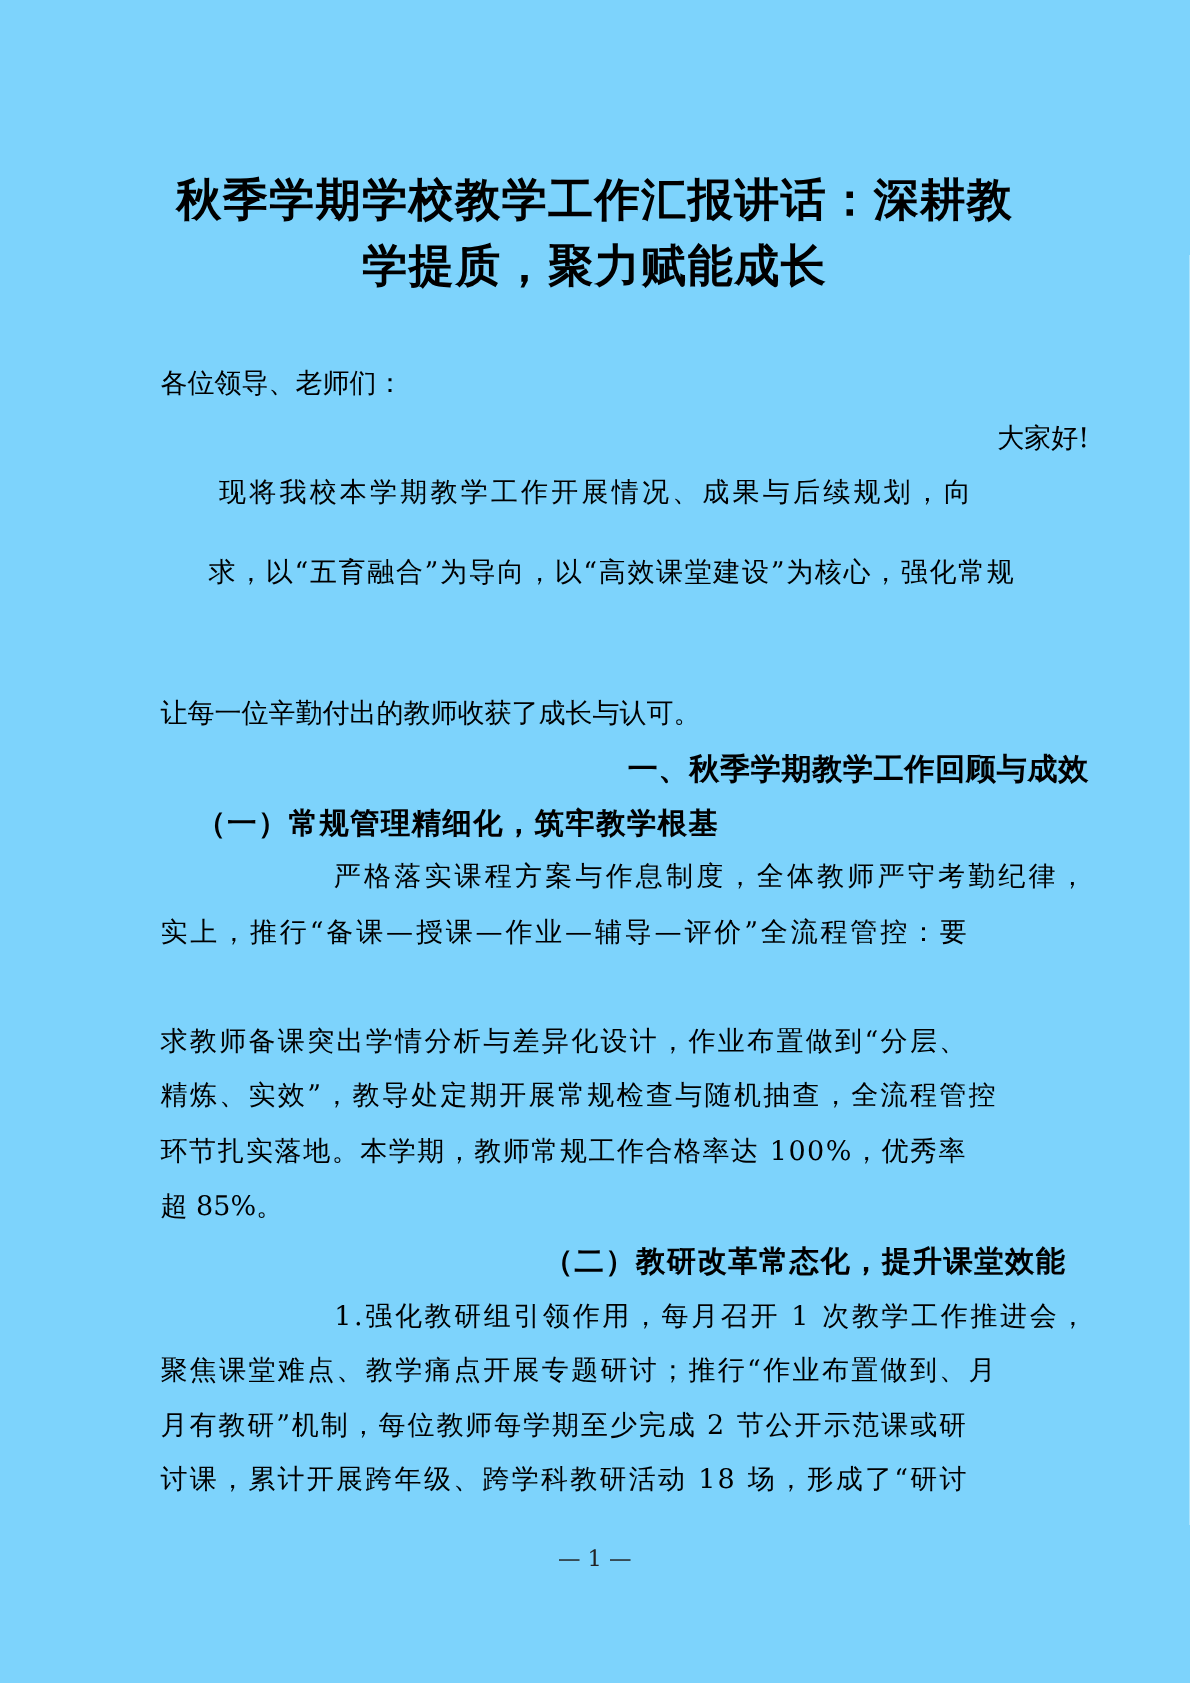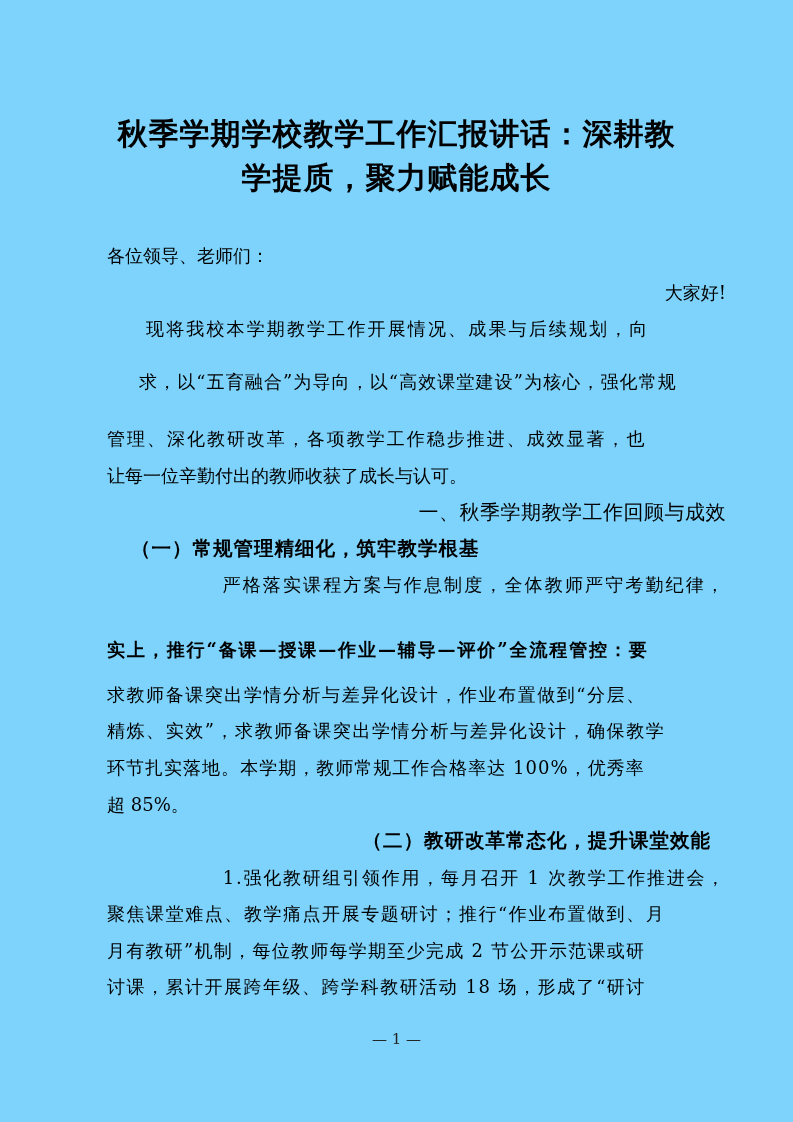--- a/index.html
+++ b/index.html
@@ -6,21 +6,21 @@
   body { width: 793px; height: 1122px; position: relative; overflow: hidden; color: #000; }
   .page { position: absolute; left: 0; top: 0; width: 793px; height: 1122px; background: #7dd3fc; }
   .title {
     position: absolute; left: 100px; top: 112px; width: 593px;
     text-align: center; font-family: "DejaVu Sans", sans-serif; font-weight: bold;
     font-size: 30px; line-height: 44px; letter-spacing: 1px;
   }
   .line { position: absolute; left: 107px; width: 580px; white-space: nowrap;
     font-family: "DejaVu Serif", serif; font-size: 18px; height: 36px; line-height: 36px; }
   .indent { left: 146px; text-align: right; }
-  .h1 { font-family: "DejaVu Sans", sans-serif; font-weight: normal; font-size: 20px; letter-spacing: 0.5px; }
+  .h1 { font-family: "DejaVu Sans", sans-serif; font-weight: bold; font-size: 20px; letter-spacing: 0.5px; }
   .h2 { font-family: "DejaVu Serif", serif; font-weight: bold; font-size: 19.5px; letter-spacing: 1px; }
   .just { display: flex; justify-content: space-between; }
   .just span { display: inline-block; }
   .footer { position: absolute; left: 0; width: 793px; top: 1030px; text-align: center;
     font-family: "DejaVu Serif", serif; font-size: 15px; color: #222; }
 </style>
 </head>
 <body>
 
 <div class="page">
@@ -30,30 +30,29 @@
     <div>学提质，聚力赋能成长</div>
   </div>
 
   <div class="line" style="top:238px;">各位领导、老师们：</div>
   <div class="line indent" style="top:275px;">大家好!</div>
 
   <div class="line indent just" style="top: 311px; width: 541px; letter-spacing: 2.14px;">
       <span>现将我校本学期教学工作开展情况、成果与后续规划，向</span>
     </div>
   <div class="line" style="top: 364px; letter-spacing: 1.10365px; margin-left: 32px;">求，以“五育融合”为导向，以“高效课堂建设”为核心，强化常规</div>
-  <div class="line" style="top: 421px; letter-spacing: 1.98148px;">管理、深化教研改革，各项教学工作稳步推进、成效显著，也</div>
   <div class="line" style="top:458px;">让每一位辛勤付出的教师收获了成长与认可。</div>
 
   <div class="line indent h1" style="top:494px;">一、秋季学期教学工作回顾与成效</div>
   <div class="line h2" style="top:531px; left:131px;">（一）常规管理精细化，筑牢教学根基</div>
 
   <div class="line indent" style="top: 567px; letter-spacing: 2.14px;">严格落实课程方案与作息制度，全体教师严守考勤纪律，</div>
-  <div class="line" style="top: 632px; letter-spacing: 1.89453px; font-weight: bold;">实上，推行“备课—授课—作业—辅导—评价”全流程管控：要</div>
+  <div class="line" style="top: 604px; letter-spacing: 1.89453px;">实上，推行“备课—授课—作业—辅导—评价”全流程管控：要</div>
   <div class="line" style="top: 677px; letter-spacing: 1.55413px;">求教师备课突出学情分析与差异化设计，作业布置做到“分层、</div>
-  <div class="line" style="top: 713px; letter-spacing: 1.55413px;">精炼、实效”，求教师备课突出学情分析与差异化设计，确保教学</div>
+  <div class="line" style="top: 713px; letter-spacing: 1.55413px;">精炼、实效”，教导处定期开展常规检查与随机抽查，全流程管控</div>
   <div class="line" style="top: 750px; letter-spacing: 1.01823px;">环节扎实落地。本学期，教师常规工作合格率达 100%，优秀率</div>
   <div class="line" style="top:787px;">超 85%。</div>
 
   <div class="line h2" style="top:823px; left:131px;text-align:right;">（二）教研改革常态化，提升课堂效能</div>
 
   <div class="line indent" style="top: 860px; letter-spacing: 1.75279px;">1.强化教研组引领作用，每月召开 1 次教学工作推进会，</div>
   <div class="line" style="top: 896px; letter-spacing: 1.55413px;">聚焦课堂难点、教学痛点开展专题研讨；推行“作业布置做到、月</div>
   <div class="line" style="top: 933px; letter-spacing: 1.27396px;">月有教研”机制，每位教师每学期至少完成 2 节公开示范课或研</div>
   <div class="line" style="top: 969px; letter-spacing: 1.51042px;">讨课，累计开展跨年级、跨学科教研活动 18 场，形成了“研讨</div>
 

